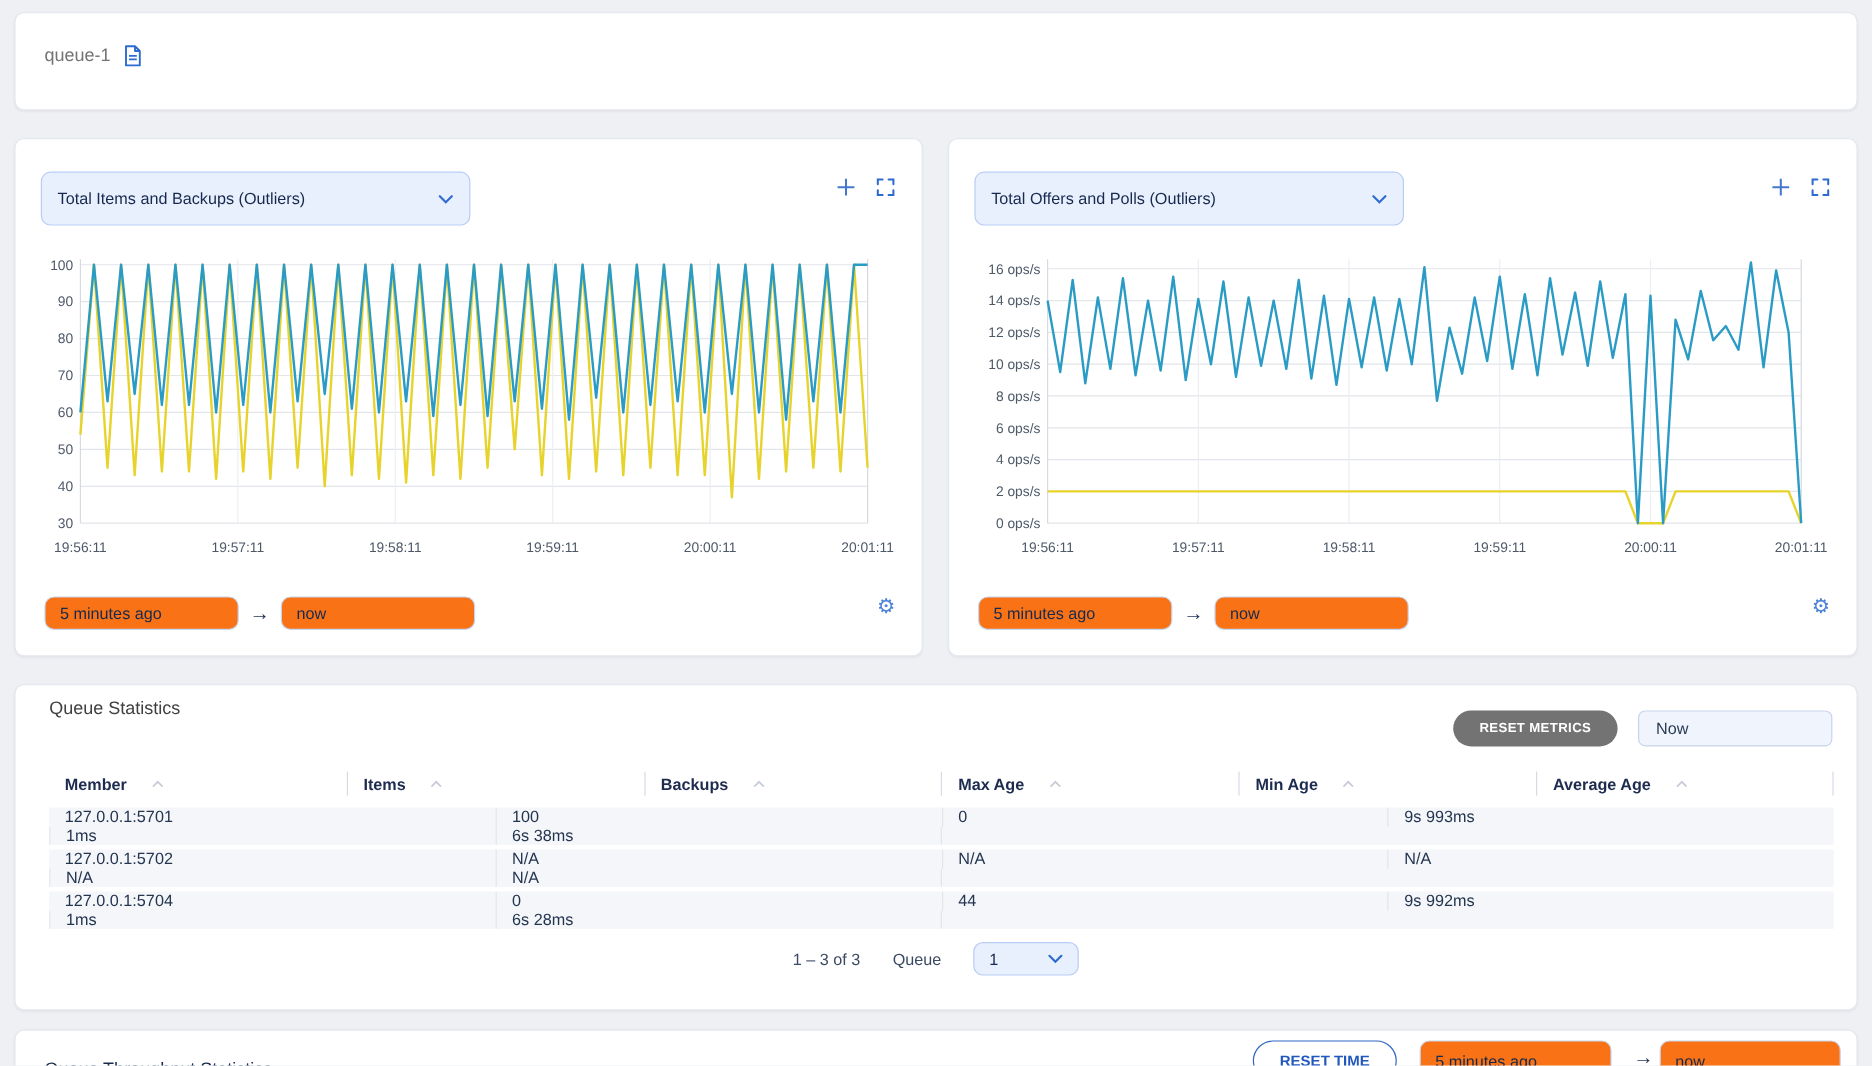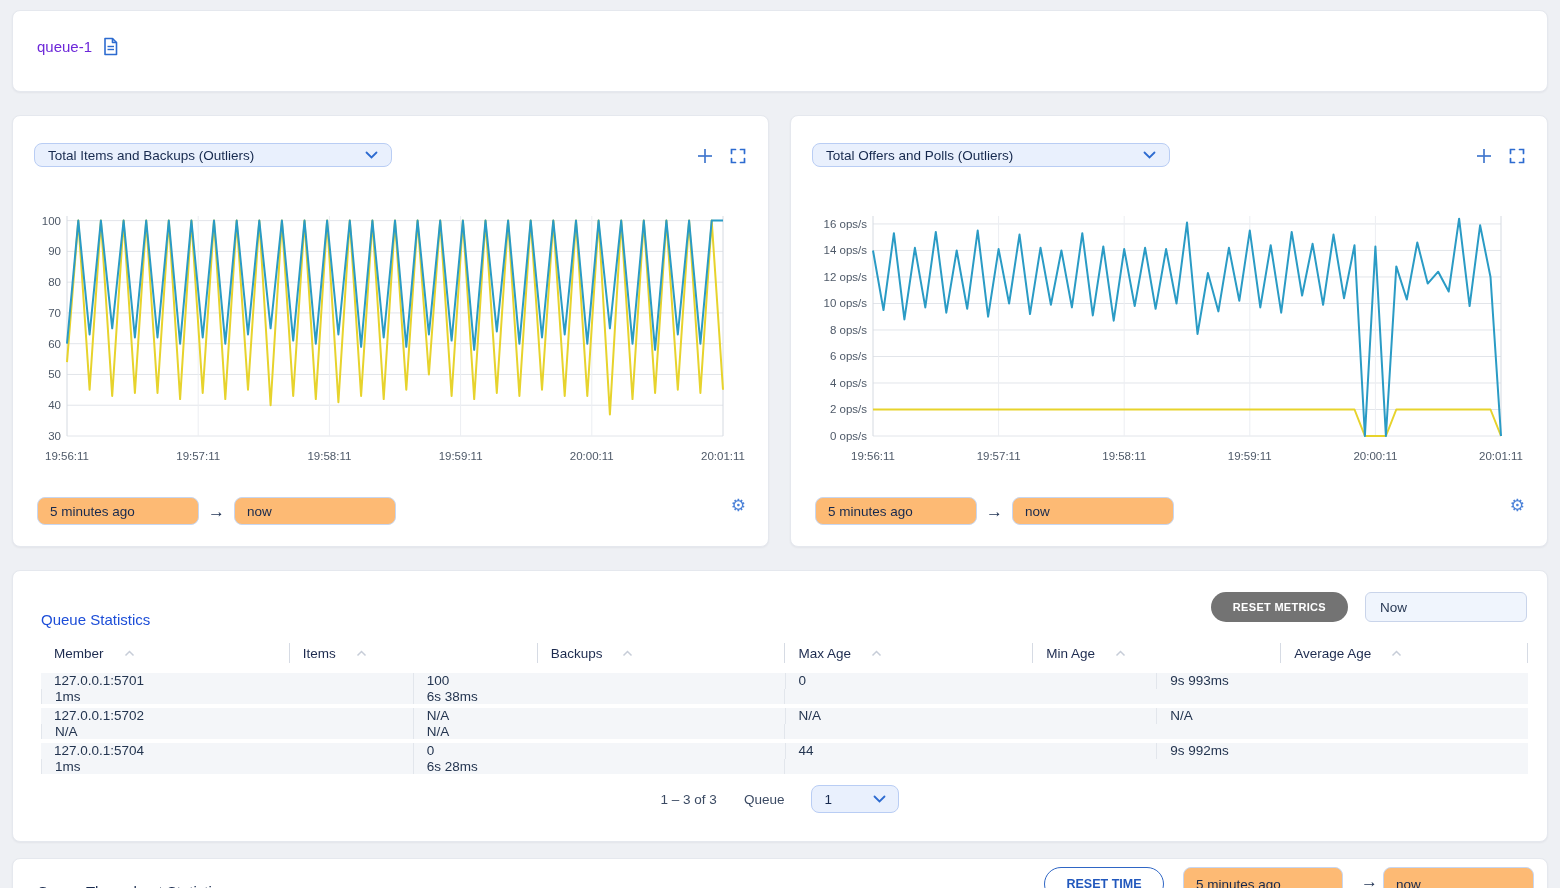--- a/index.html
+++ b/index.html
@@ -8,61 +8,61 @@
     font-family:"Liberation Sans",sans-serif;color:#17294d;
   }
   #page{position:relative;width:1560px;height:888px;}
   .card{
     position:absolute;background:#ffffff;border:1px solid #e5e8ee;
     border-radius:8px;box-shadow:0 1px 2px rgba(16,24,40,.05);box-sizing:border-box;
   }
   
   #card-header{left:12px;top:10px;width:1536px;height:82px;}
   .header-title-row{display:flex;align-items:center;gap:10px;padding:26px 0 0 24px;}
-  .page-title{font-size:15px;color:#6d28d9;}
+  .page-title{font-size:15px;color:#737373;}
   
   #card-chart-0{left:12px;top:115px;width:757px;height:432px;}
   #card-chart-1{left:790px;top:115px;width:758px;height:432px;}
   .select-pill{
-    position:absolute;left:21px;top:27px;width:358px;height:24px;box-sizing:border-box;
+    position:absolute;left:21px;top:27px;width:358px;height:45px;box-sizing:border-box;
     display:flex;align-items:center;justify-content:space-between;
     background:#e9f0fd;border:1px solid #b9cdf4;border-radius:8px;
     padding:0 13px;font-size:13.5px;color:#16294e;cursor:pointer;
   }
   .chart-icons{position:absolute;right:22px;top:32px;display:flex;gap:17px;align-items:center;}
   .icon-btn{background:none;border:none;padding:0;cursor:pointer;line-height:0;}
   svg.chart{position:absolute;left:21px;top:88px;}
   .tick{font-size:11.5px;fill:#4e5968;font-family:"Liberation Sans",sans-serif;}
   .chart-footer{position:absolute;left:24px;top:381px;display:flex;align-items:center;gap:9px;}
   .time-input{
-    width:162px;height:28px;box-sizing:border-box;background:#fdba74;
+    width:162px;height:28px;box-sizing:border-box;background:#f97316;
     border:1px solid #c7d6f0;border-radius:8px;padding:0 12px;
     font-family:"Liberation Sans",sans-serif;font-size:13.5px;color:#17294d;
   }
   .arrow-glyph{font-size:17px;color:#223455;line-height:1;}
   .gear{position:absolute;right:22px;top:381px;font-size:17px;color:#4c82d8;cursor:pointer;line-height:1;}
   
   #card-stats{left:12px;top:570px;width:1536px;height:272px;}
-  .stats-title{position:absolute;left:28px;top:40px;font-size:15px;color:#1d4ed8;}
+  .stats-title{position:absolute;left:28px;top:11px;font-size:15px;color:#404040;}
   .stats-actions{position:absolute;right:20px;top:21px;display:flex;gap:17px;align-items:center;}
   .btn-primary{
     height:30px;border:none;border-radius:16px;background:#737373;color:#ffffff;
     font-family:"Liberation Sans",sans-serif;font-weight:bold;font-size:11px;
     letter-spacing:.3px;padding:0 22px;cursor:pointer;
   }
   .now-input{
     width:162px;height:30px;box-sizing:border-box;background:#f0f5fd;
     border:1px solid #c9d4ea;border-radius:6px;padding:0 14px;
     font-family:"Liberation Sans",sans-serif;font-size:13.5px;color:#2a3a55;
   }
   .q-table{position:absolute;left:28px;top:66px;width:1487px;}
   .t-header{display:grid;grid-template-columns:repeat(6,1fr);height:32px;align-items:center;}
   .t-header .hcell{
     display:flex;align-items:center;gap:20px;padding-left:13px;height:20px;
-    font-weight:normal;font-size:13.5px;color:#1d2b4f;border-left:1px solid #d6dbe4;cursor:pointer;
+    font-weight:bold;font-size:13.5px;color:#1d2b4f;border-left:1px solid #d6dbe4;cursor:pointer;
   }
   .t-header .hcell:first-child{border-left:none;}
   .t-header .hcell:last-child{border-right:1px solid #d6dbe4;}
   .t-row{
     display:grid;grid-template-columns:repeat(4,1fr);height:31px;margin-top:4px;
     background:#f4f6f9;align-items:stretch;
   }
   .t-row .cell{
     display:flex;align-items:center;padding-left:13px;font-size:13.5px;color:#243550;
     border-left:1px solid #e2e6ec;

